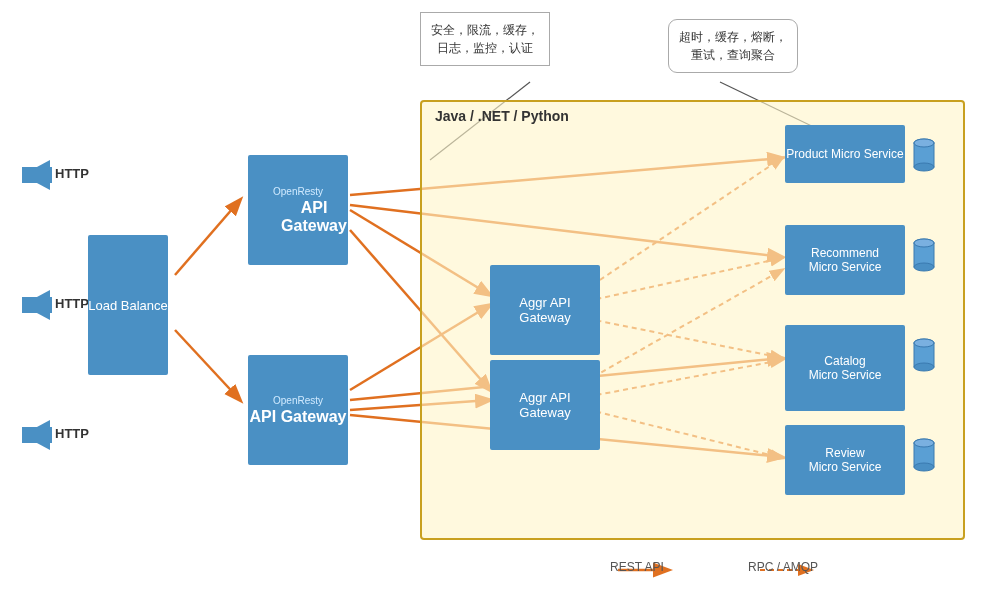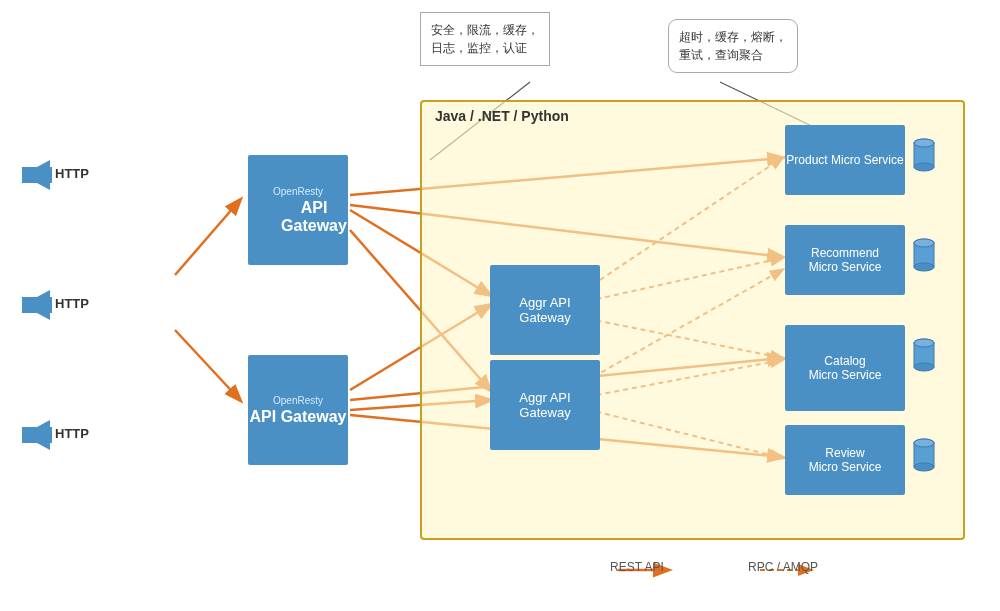--- a/index.html
+++ b/index.html
@@ -45,20 +45,21 @@
     
     .tooltip-box {
       position: absolute;
       background: white;
       border: 1px solid #aaa;
       padding: 8px 10px;
       font-size: 12px;
       color: #333;
       line-height: 1.5;
       max-width: 130px;
+      text-align: center;
     }
     
     .java-area {
       position: absolute;
       border: 2px solid #c8a020;
       background: rgba(255, 245, 200, 0.6);
       border-radius: 4px;
     }
     .java-label {
       position: absolute;
@@ -137,20 +138,23 @@
 
     <line x1="618" y1="570" x2="668" y2="570" stroke="#e07020" stroke-width="2.5" marker-end="url(#arrowOrange)"></line>
 
     <line x1="760" y1="570" x2="810" y2="570" stroke="#e07020" stroke-width="2" stroke-dasharray="5,4" marker-end="url(#arrowOrangeDot)"></line>
   </svg>
 
   <div class="http-label" style="left:55px; top:166px;" data-name="http-label-1">HTTP</div>
   <div class="http-label" style="left:55px; top:296px;" data-name="http-label-2">HTTP</div>
   <div class="http-label" style="left:55px; top:426px;" data-name="http-label-3">HTTP</div>
 
+  <div class="box" style="left:88px; top:240px; width:80px; height:130px;" data-name="load-balance-box">
+    <span data-name="load-balance-label">Load Balance</span>
+  </div>
 
 
   <div class="tooltip-box" style="left:420px; top:12px;" data-name="tooltip-1">
     <span>安全，限流，缓存，日志，监控，认证</span>
   </div>
 
   <div class="tooltip-box" style="left:668px; top:19px;border-radius:9px;" data-name="tooltip-2">
     <span>超时，缓存，熔断，重试，查询聚合</span>
   </div>
 
@@ -170,21 +174,21 @@
   </div>
 
   <div class="box" style="left:490px; top:265px; width:110px; height:90px;" data-name="aggr-gateway-1">
     <span style="font-size:13px;" data-name="aggr1-label">Aggr API<br>Gateway</span>
   </div>
 
   <div class="box" style="left:490px; top:360px; width:110px; height:90px;" data-name="aggr-gateway-2">
     <span style="font-size:13px;" data-name="aggr2-label">Aggr API<br>Gateway</span>
   </div>
 
-  <div class="box" style="left:785px; top:125px; width:120px; height:70px;" data-name="product-service">
+  <div class="box" style="left:785px; top:125px; width:120px; height:58px;" data-name="product-service">
     <span style="font-size:12px;" data-name="product-service-label">Product
 Micro Service</span>
   </div>
 
   <div class="box" style="left:785px; top:225px; width:120px; height:70px;" data-name="recommend-service">
     <span style="font-size:12px;" data-name="recommend-service-label">Recommend<br>Micro Service</span>
   </div>
 
   <div class="box" style="left:785px; top:325px; width:120px; height:86px;" data-name="catalog-service">
     <span style="font-size:12px;" data-name="catalog-service-label">Catalog<br>Micro Service</span>

